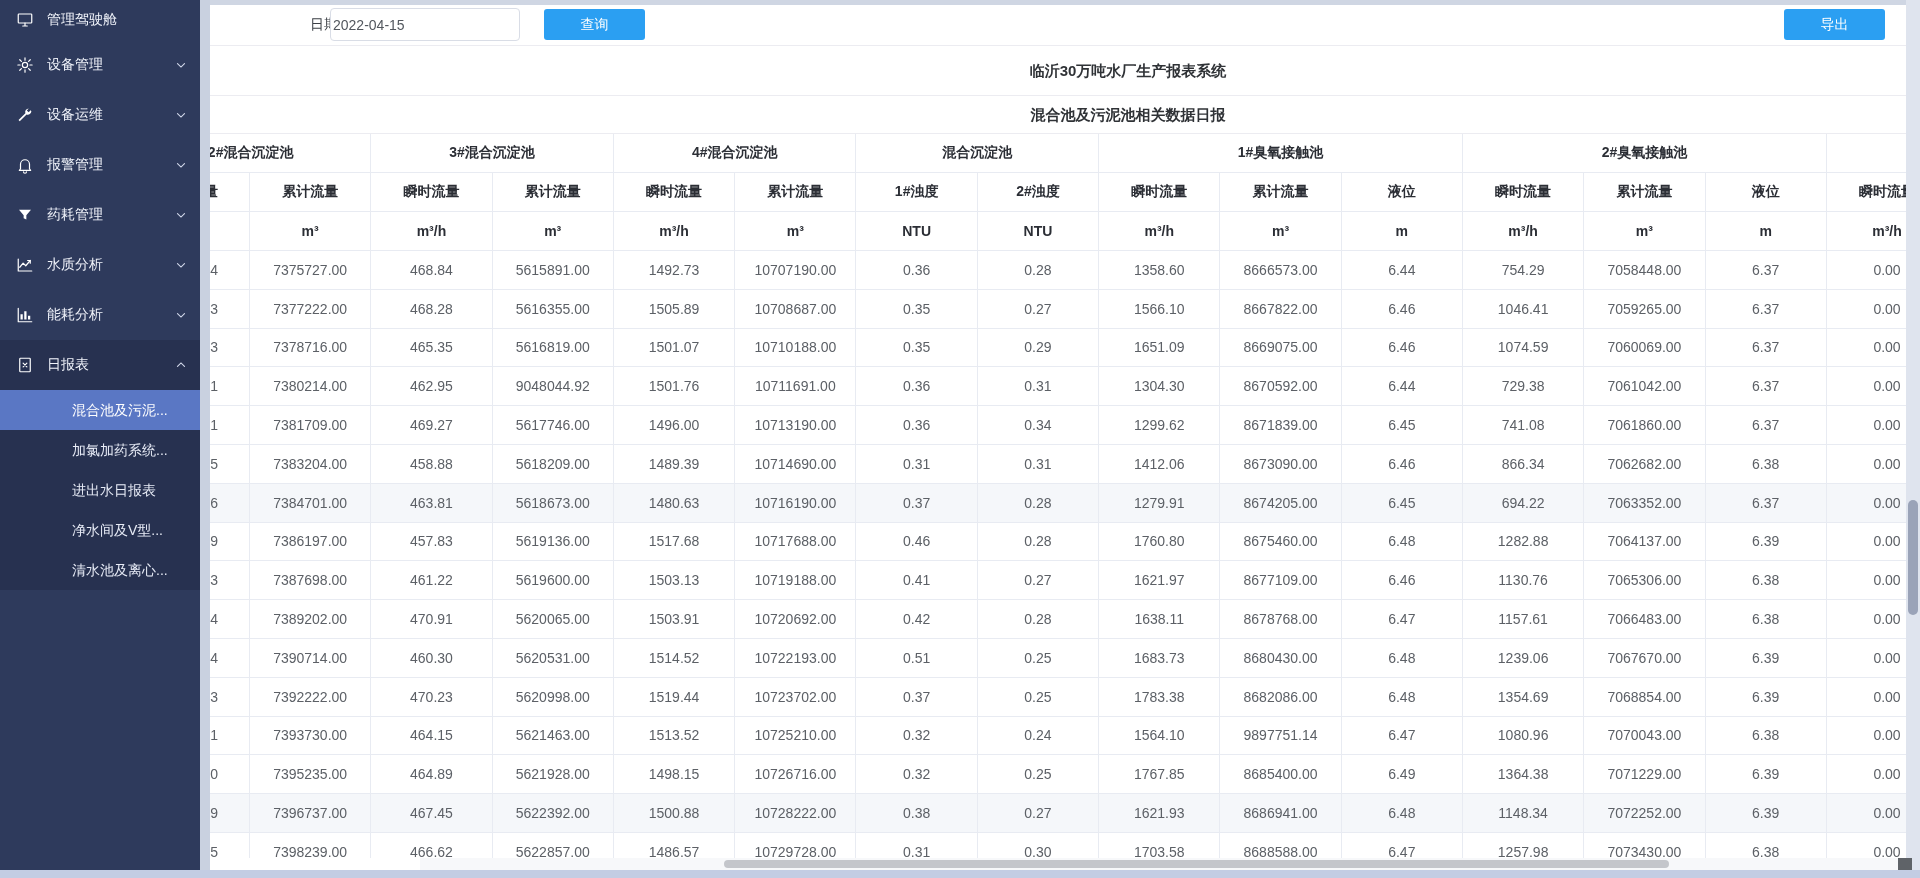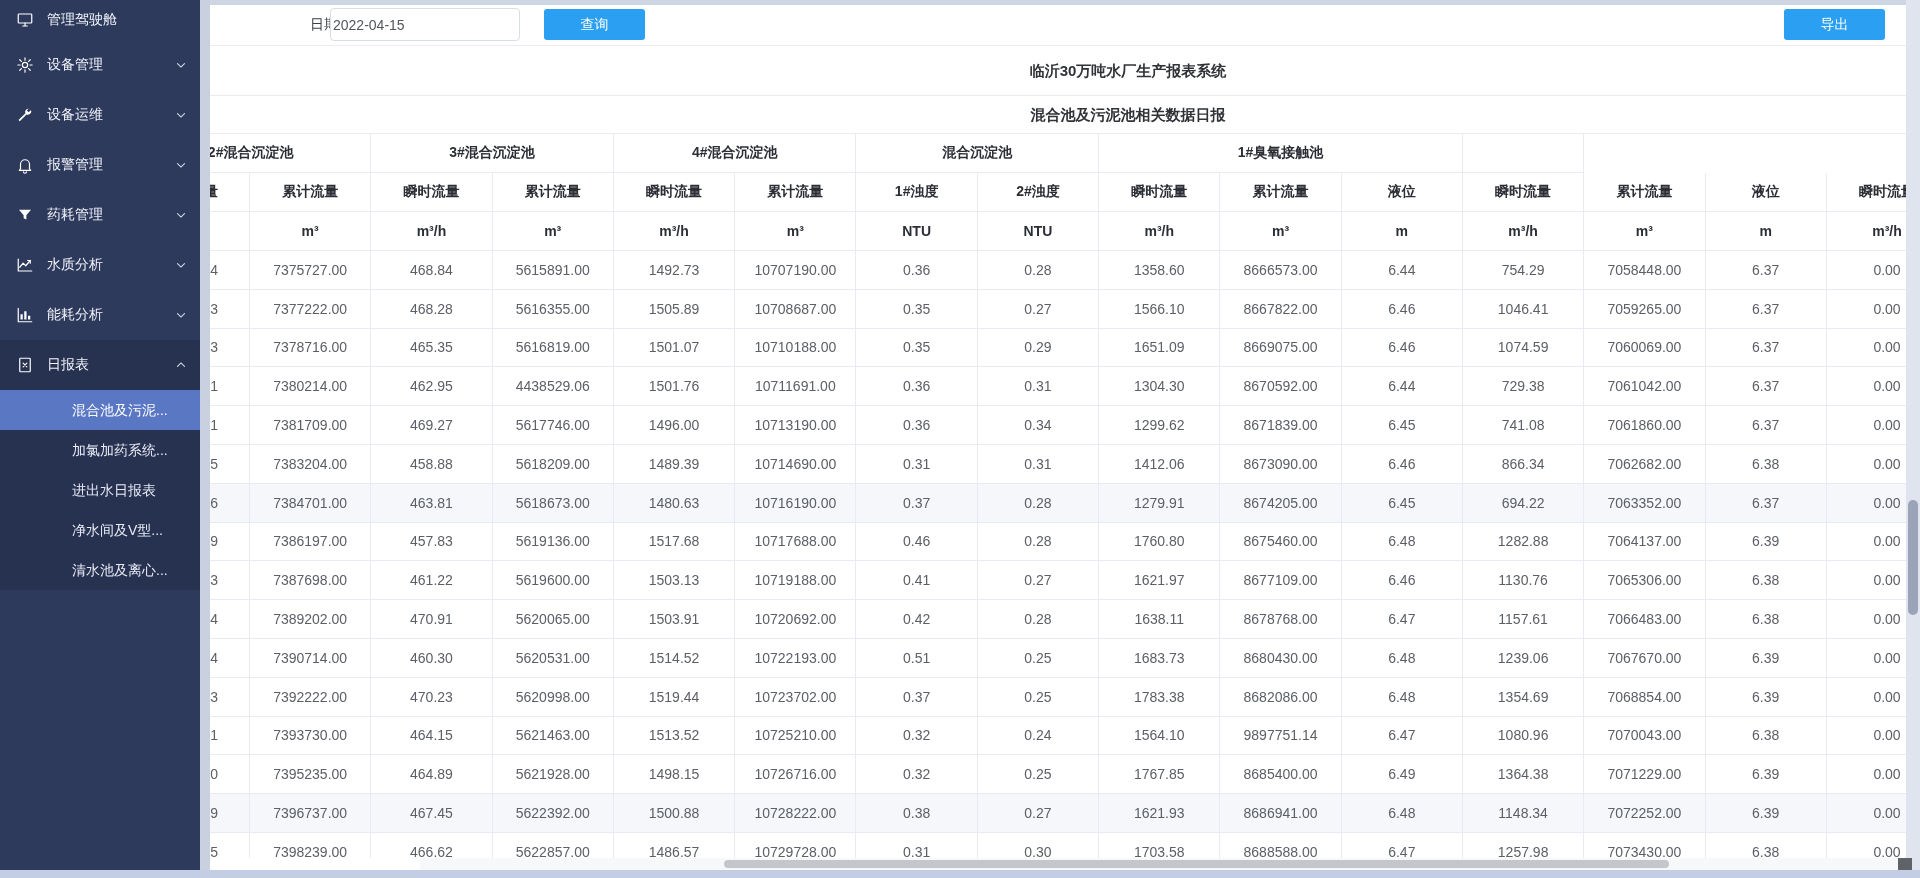--- a/index.html
+++ b/index.html
@@ -210,20 +210,21 @@
         </div>
         <div class="title-row subtitle-row">
           <span>混合池及污泥池相关数据日报</span>
         </div>
         <div class="grid-row group-row" id="group-row">
             <div style="grid-column: span 2;">2#混合沉淀池</div>
             <div style="grid-column: span 2;">3#混合沉淀池</div>
             <div style="grid-column: span 2;">4#混合沉淀池</div>
             <div style="grid-column: span 2;">混合沉淀池</div>
             <div style="grid-column: span 3;">1#臭氧接触池</div>
+            <div style="grid-column: span 3;">2#臭氧接触池</div>
             <div style="grid-column: span 1;"></div>
           </div>
         <div class="grid-row head-row" id="head-row">
             <div class="clip">量</div>
             <div>累计流量</div>
             <div>瞬时流量</div>
             <div>累计流量</div>
             <div>瞬时流量</div>
             <div>累计流量</div>
             <div>1#浊度</div>
@@ -302,21 +303,21 @@
               <div>6.46</div>
               <div>1074.59</div>
               <div>7060069.00</div>
               <div>6.37</div>
               <div>0.00</div>
             </div>
             <div class="grid-row data-row">
               <div class="clip">1</div>
               <div>7380214.00</div>
               <div>462.95</div>
-              <div>4438529.06</div>
+              <div>9048044.92</div>
               <div>1501.76</div>
               <div>10711691.00</div>
               <div>0.36</div>
               <div>0.31</div>
               <div>1304.30</div>
               <div>8670592.00</div>
               <div>6.44</div>
               <div>729.38</div>
               <div>7061042.00</div>
               <div>6.37</div>

